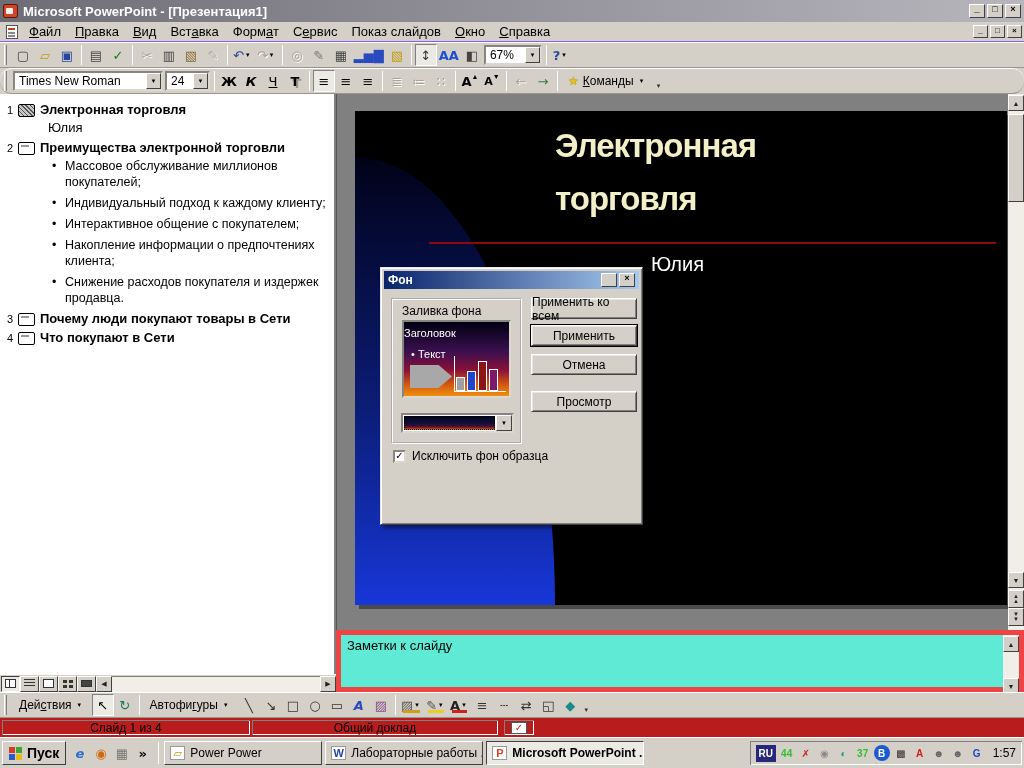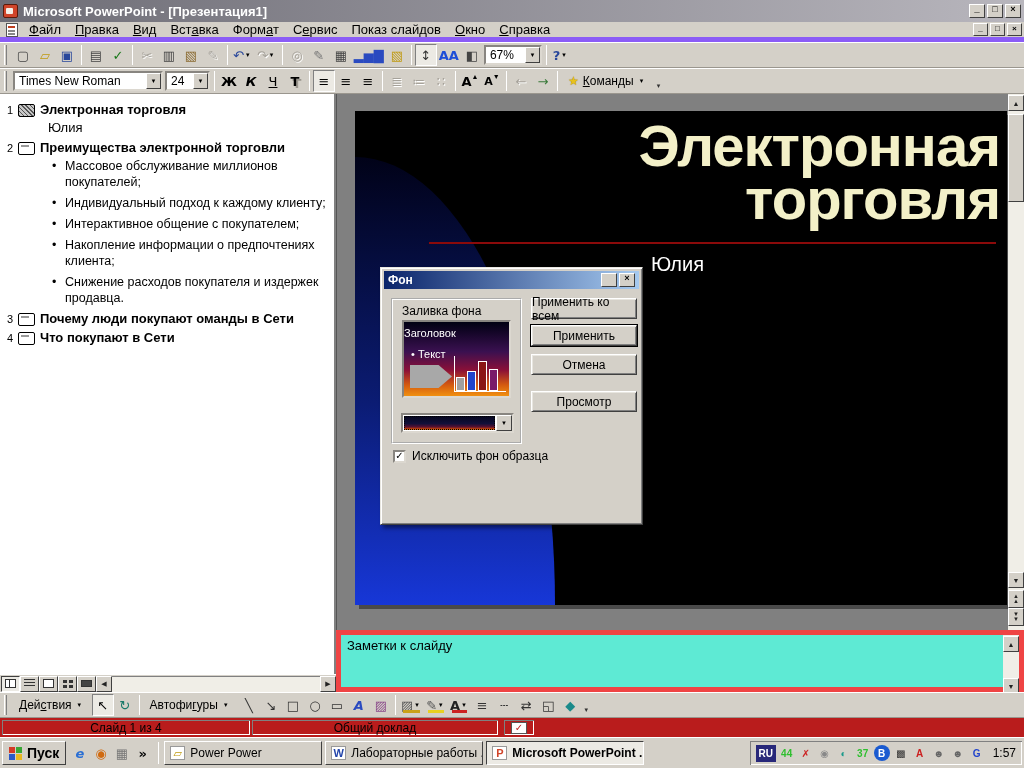--- a/index.html
+++ b/index.html
@@ -10,31 +10,31 @@
   #titlebar { position:absolute; left:0; top:0; width:1024px; height:22px;
     background:linear-gradient(90deg,#6e6d76,#b8b6bd); color:#fff; display:flex; align-items:center;
     padding:0 3px; font-weight:bold; font-size:13px; gap:5px; }
   .ppticon { width:15px; height:14px; background:#d0452a; border:1px solid #5a1a0a; border-radius:2px; position:relative; flex:none; }
   .ppticon::after { content:""; position:absolute; left:2px; top:3px; width:7px; height:6px; background:#f5f0e8; border-radius:1px; }
   .wbtns { margin-left:auto; display:flex; gap:2px; }
   .wbtn { width:16px; height:14px; background:#d4d0c8; border:1px solid; border-color:#fff #404040 #404040 #fff;
     color:#000; font-size:9px; line-height:11px; text-align:center; font-weight:bold; font-family:"Liberation Mono",monospace; }
 
   #menubar { position:absolute; left:0; top:22px; width:1024px; height:20px; background:#d4d0c8;
-    display:flex; align-items:center; padding:0 2px; border-bottom:5px solid #8b5cf6; }
+    display:flex; align-items:center; padding:0 2px; border-bottom:1px solid #8b5cf6; }
   .docicon { width:12px; height:14px; background:#fff; border:1px solid #555; margin:0 4px; position:relative; flex:none; }
   .docicon::after { content:""; position:absolute; left:1px; top:2px; width:7px; height:2px; background:#c04020; box-shadow:0 4px 0 #888, 0 7px 0 #888; }
   #menu-items { display:flex; }
   .mitem { padding:2px 7px; font-size:13px; }
   #menubar .wbtn { height:13px; width:15px; font-size:8px; line-height:10px; }
 
   
   .tbar { position:absolute; left:0; width:1024px; height:26px; background:#d4d0c8;
     display:flex; align-items:center; padding:0 2px; border-top:1px solid #fff; border-bottom:1px solid #9a968e; }
-  #std-toolbar { top:42px; } #fmt-toolbar { top:68px; } #draw-toolbar { top:692px; }
+  #std-toolbar { top:42px; } #fmt-toolbar { top:68px;border-radius:12px; } #draw-toolbar { top:692px; }
   .grip { width:3px; height:20px; border-left:1px solid #fff; border-right:1px solid #808080; margin:0 5px 0 2px; flex:none; }
   .tsep { width:1px; height:20px; background:#808080; border-right:1px solid #fff; margin:0 3px; flex:none; }
   .tbtn { height:22px; min-width:22px; display:flex; align-items:center; justify-content:center;
     border:1px solid transparent; position:relative; flex:none; padding:0 1px; }
   .tbtn.pressed { border-color:#808080 #fff #fff #808080; background:#eceae4; }
   .tbtn.disabled .g { color:#a6a29a !important; text-shadow:1px 1px 0 #fff; }
   .g { line-height:1; font-size:13px; font-family:"DejaVu Sans","Liberation Sans",sans-serif; }
   .g.it { font-style:italic; } .g.bd { font-weight:bold; } .g.un { text-decoration:underline; }
   .g.shd { text-shadow:2px 2px 0 #9a968e; }
   .sup { font-size:7px; position:relative; top:-5px; left:0px; line-height:1; }
@@ -76,22 +76,22 @@
   .sarr { width:16px; height:16px; background:#d4d0c8; border:1px solid; border-color:#fff #404040 #404040 #fff;
     display:flex; align-items:center; justify-content:center; font-size:7px; color:#222; flex:none; }
   .htrack { flex:1; height:16px; background:#f0eee7; border-top:1px solid #808080; }
 
   
   #slidepane { position:absolute; left:336px; top:94px; width:688px; height:536px; background:#808080; border-left:1px solid #555; }
   #slide { position:absolute; left:18px; top:17px; width:652px; height:494px; background:#000; box-shadow:4px 4px 0 #4a4a4a; overflow:hidden; }
   #blueshape { position:absolute; left:0; bottom:0; width:200px; height:448px;
     background:linear-gradient(180deg,#010218 0%,#0b1c74 55%,#1737d8 100%);
     border-top-right-radius:100% 100%; }
-  #slidetitle { position:absolute; left:200px; top:8px; width:445px; text-align:right;
-    font-weight:bold; font-size:58px; line-height:53px; letter-spacing:-1px; }
+  #slidetitle { position:absolute; left:200px; top:8px; width:445px; text-align:left;
+    font-weight:bold; font-size:33px; line-height:53px; letter-spacing:-1px; }
   #redline { position:absolute; left:74px; top:131px; width:567px; height:2px; }
   #slidesub { position:absolute; left:296px; top:142px; font-size:20px; color:#fff; }
   #vscroll { position:absolute; right:0; top:0; width:16px; height:536px; background:#f0eee7; }
   #vscroll .sarr { position:absolute; left:0; }
   .thumb { position:absolute; left:0; top:20px; width:16px; height:88px; background:#d4d0c8; border:1px solid; border-color:#fff #404040 #404040 #fff; }
   .dbl { display:flex; flex-direction:column; font-size:6px; line-height:5px; align-items:center; }
 
   
   #notes { position:absolute; left:336px; top:630px; width:688px; height:62px; background:#5eead4;
     border:5px solid #ef4444; padding:3px 6px; font-size:13px; }
@@ -365,21 +365,21 @@
       <span class="bdot">•</span>
       <span>Накопление информации о предпочтениях клиента;</span>
     </div>
     <div class="o-bullet">
       <span class="bdot">•</span>
       <span>Снижение расходов покупателя и издержек продавца.</span>
     </div>
     <div class="o-row">
       <span class="o-num">3</span>
       <div class="o-icon"></div>
-      <span class="o-title">Почему люди покупают оманды в Сети</span>
+      <span class="o-title">Почему люди покупают товары в Сети</span>
     </div>
     <div class="o-row">
       <span class="o-num">4</span>
       <div class="o-icon"></div>
       <span class="o-title">Что покупают в Сети</span>
     </div>
   </div>
 <div id="outline-strip">
   <div id="viewbtns" style="display:flex;gap:0;">
       <div class="vbtn pressed">

